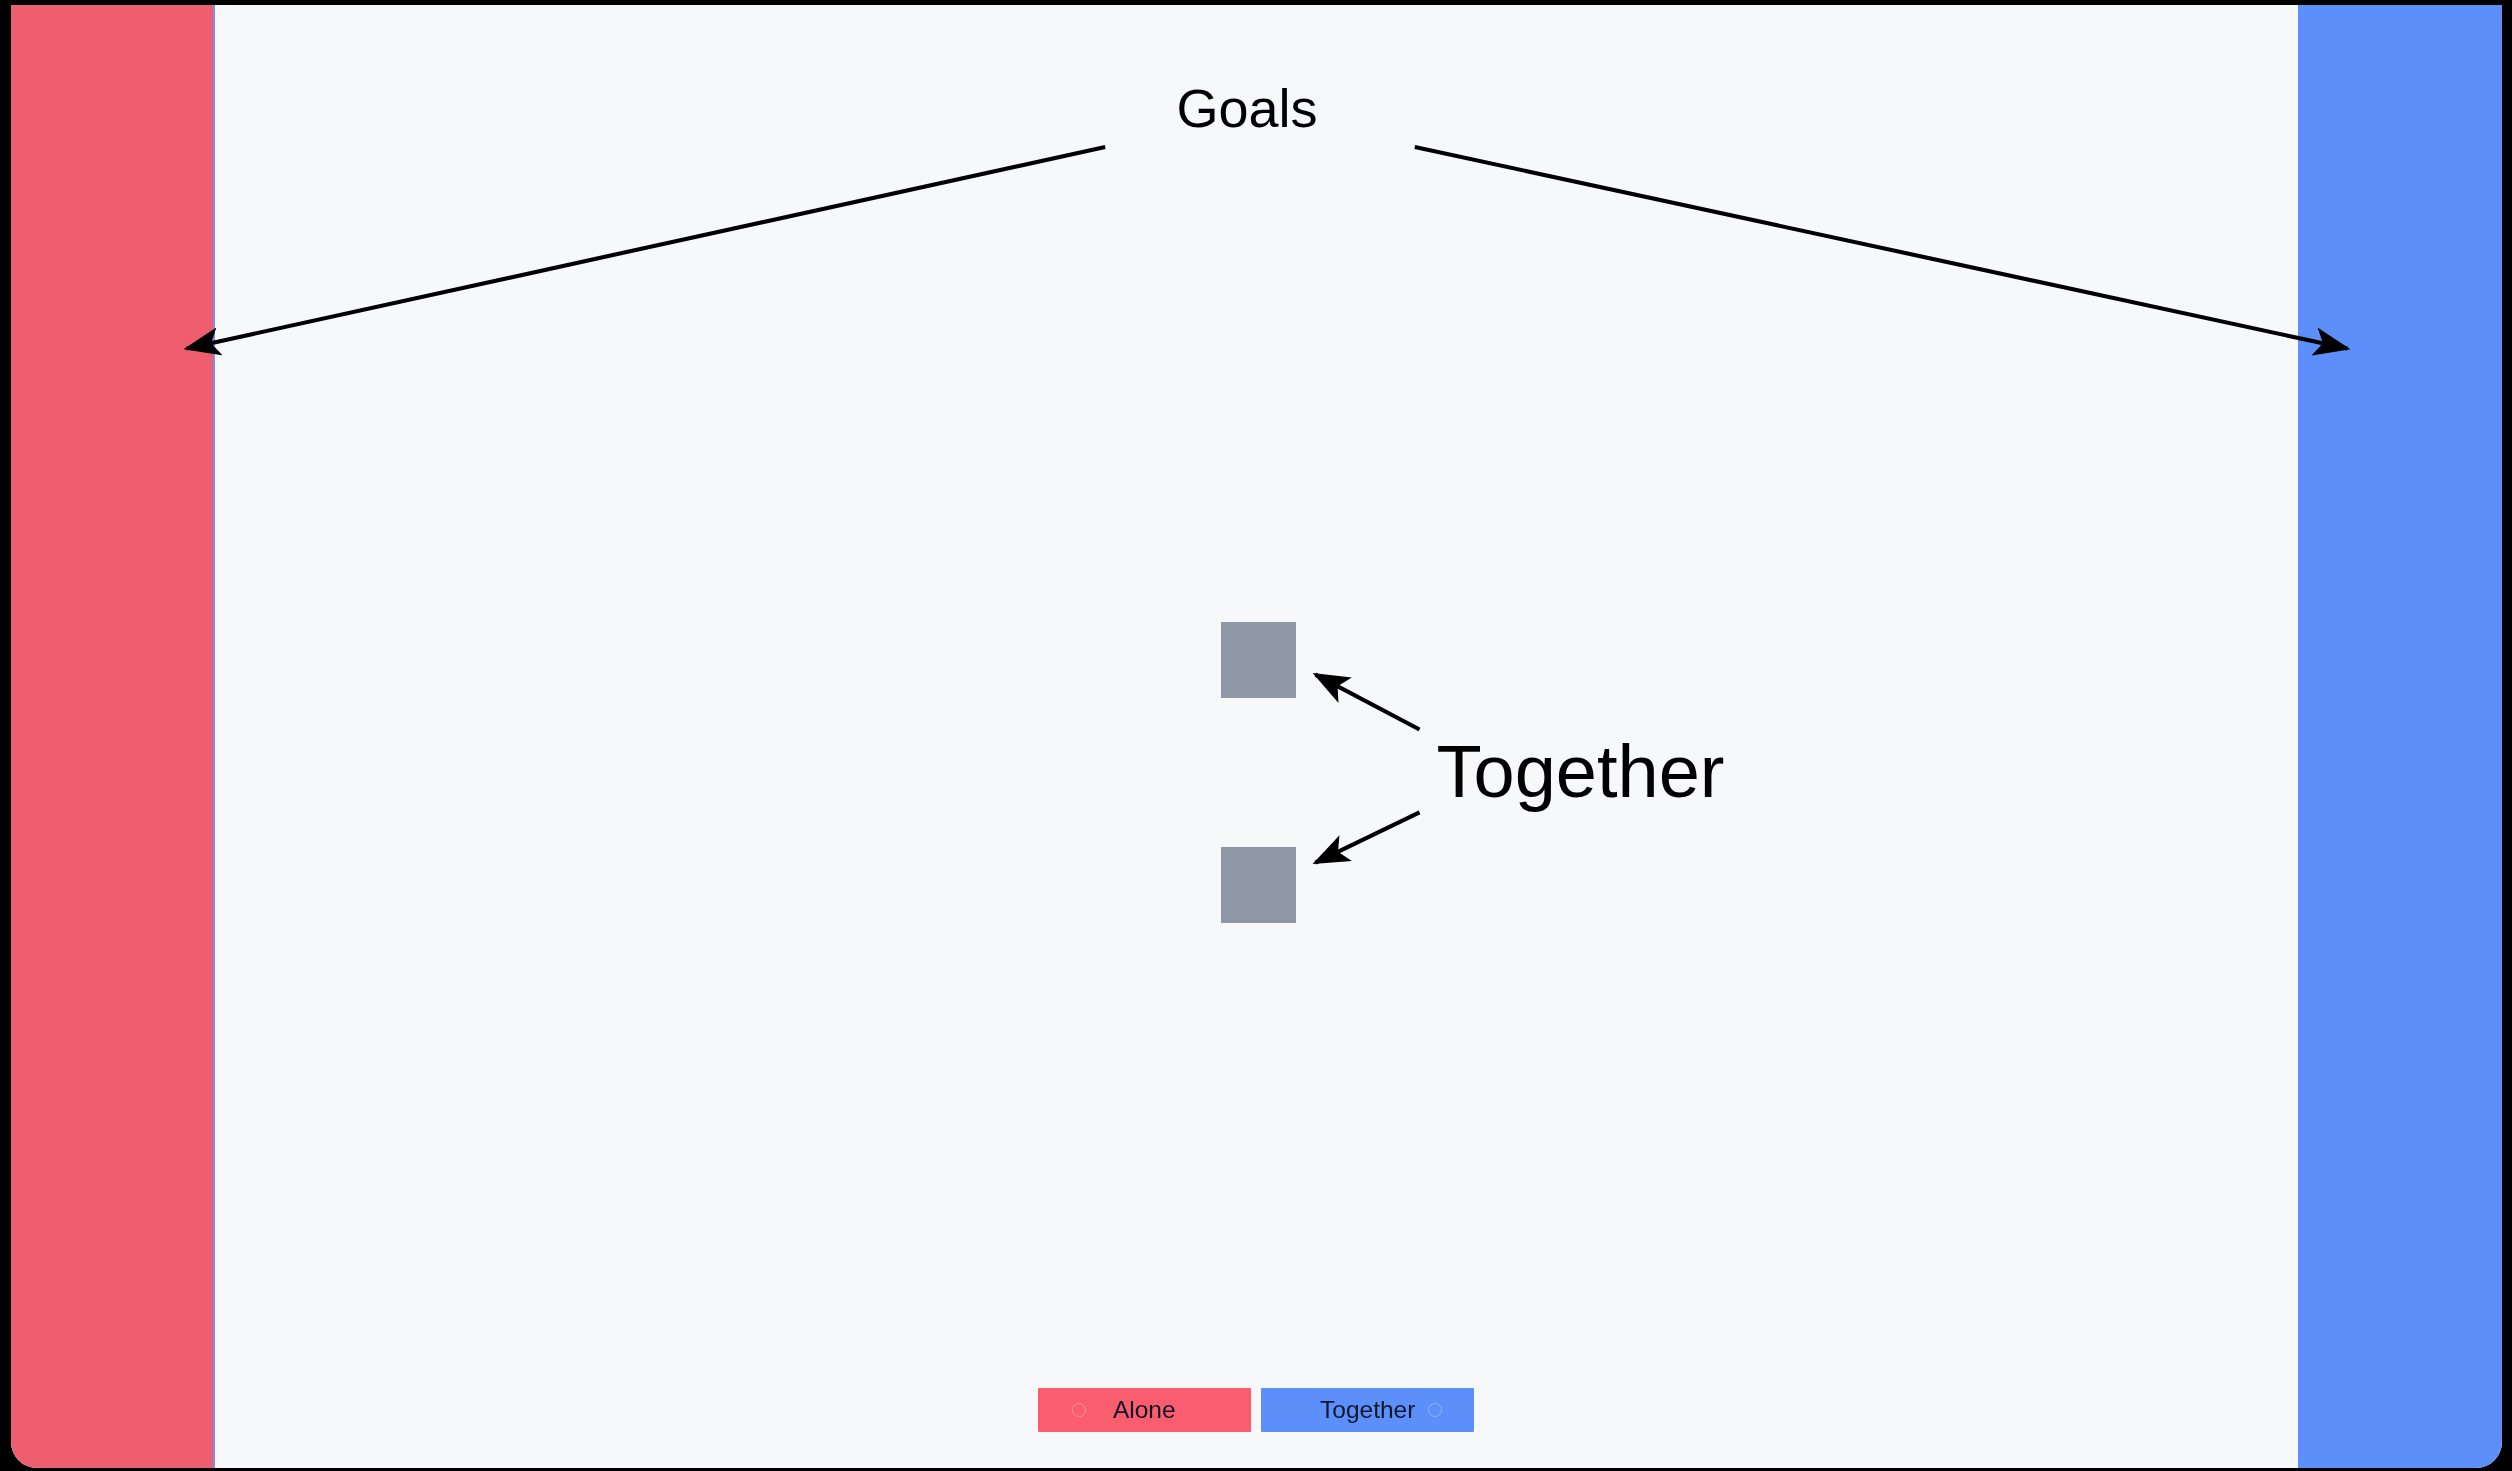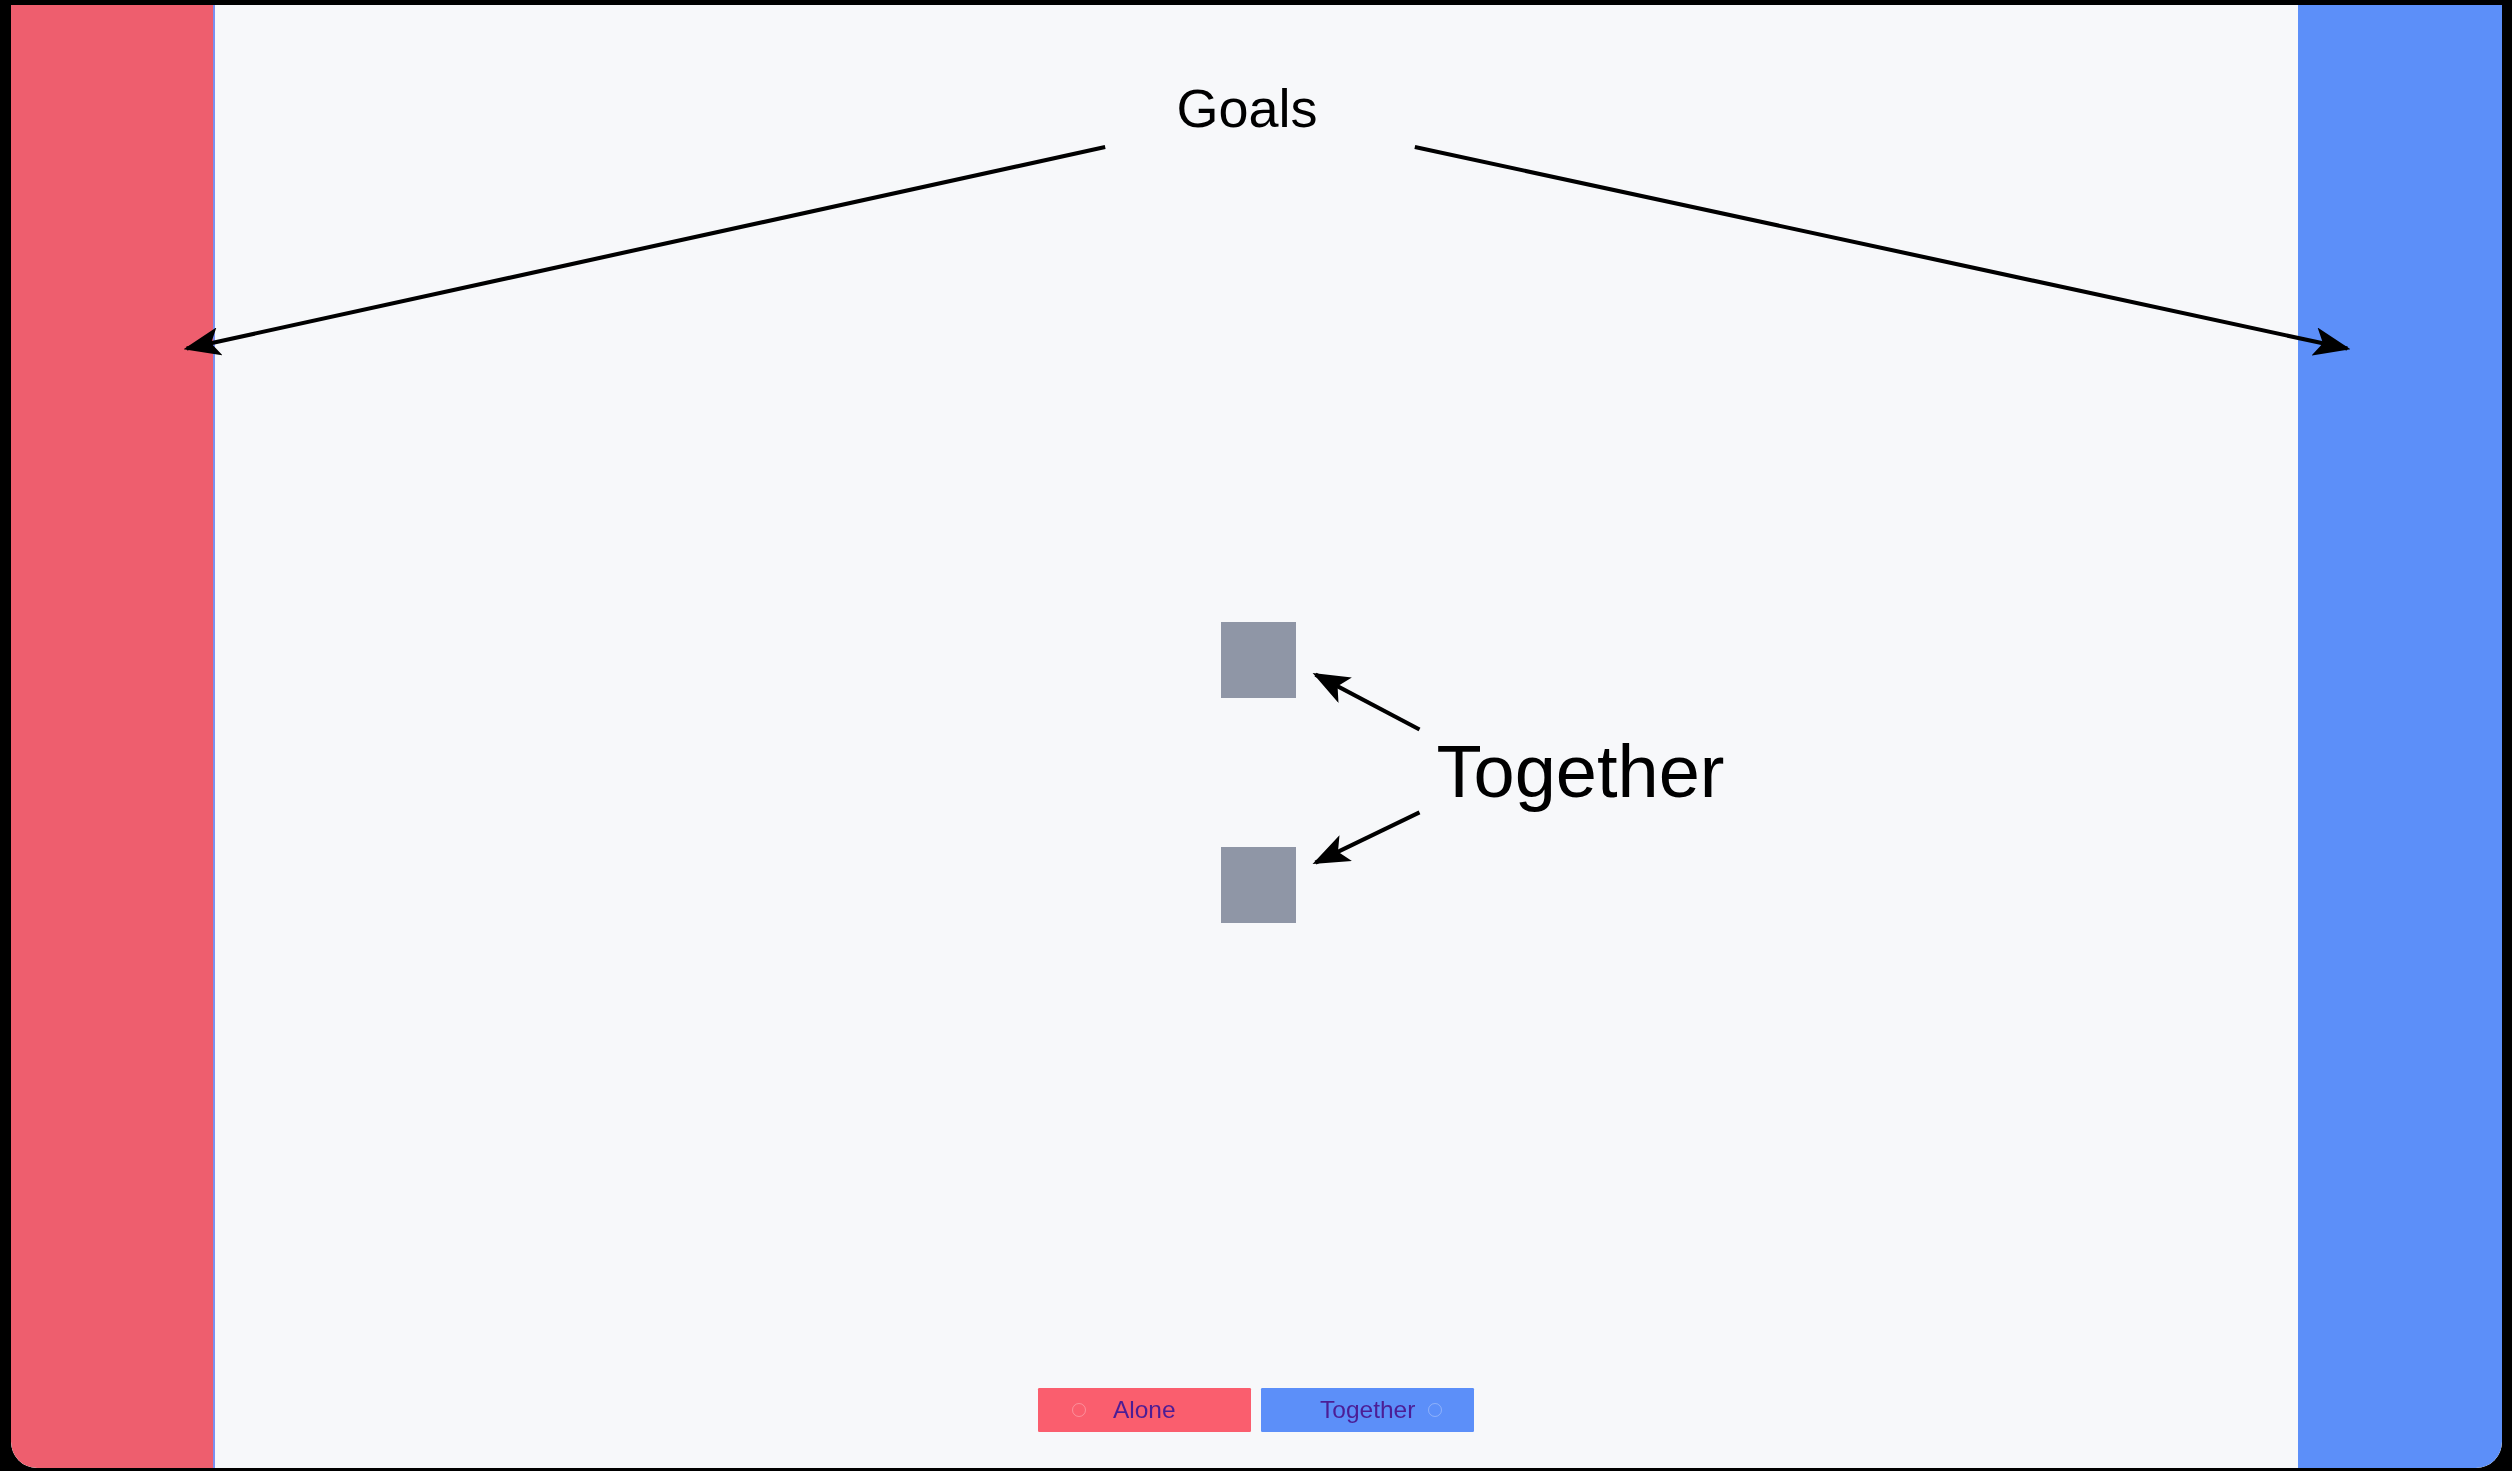--- a/index.html
+++ b/index.html
@@ -99,21 +99,21 @@
     align-items: center;
     gap: 10.5px;
   }
 
   .ctrl-btn {
     position: relative;
     width: 213px;
     height: 44px;
     border: none;
     border-radius: 1.2px;
-    color: #4c1d95;
+    color: #0f172a;
     font-family: "Liberation Sans", sans-serif;
     font-size: 24.5px;
     line-height: 44px;
     text-align: center;
     padding: 0;
     cursor: pointer;
     overflow: hidden;
   }
   #btn-alone    { background: #FA5E6E; }
   #btn-together { background: #5C8FF9; }

